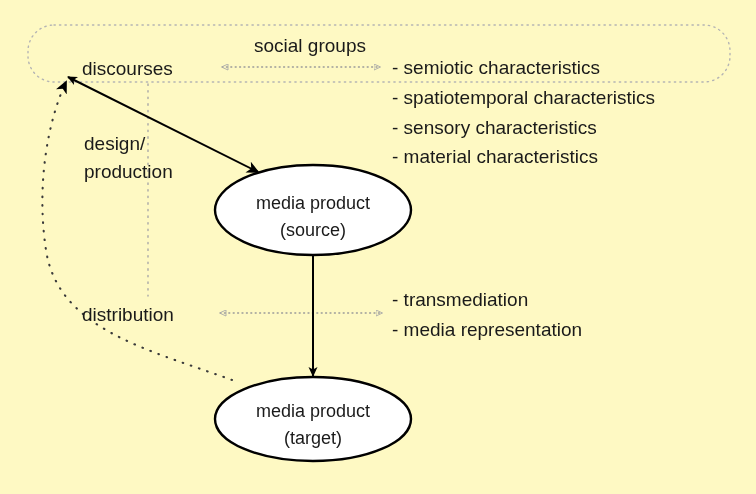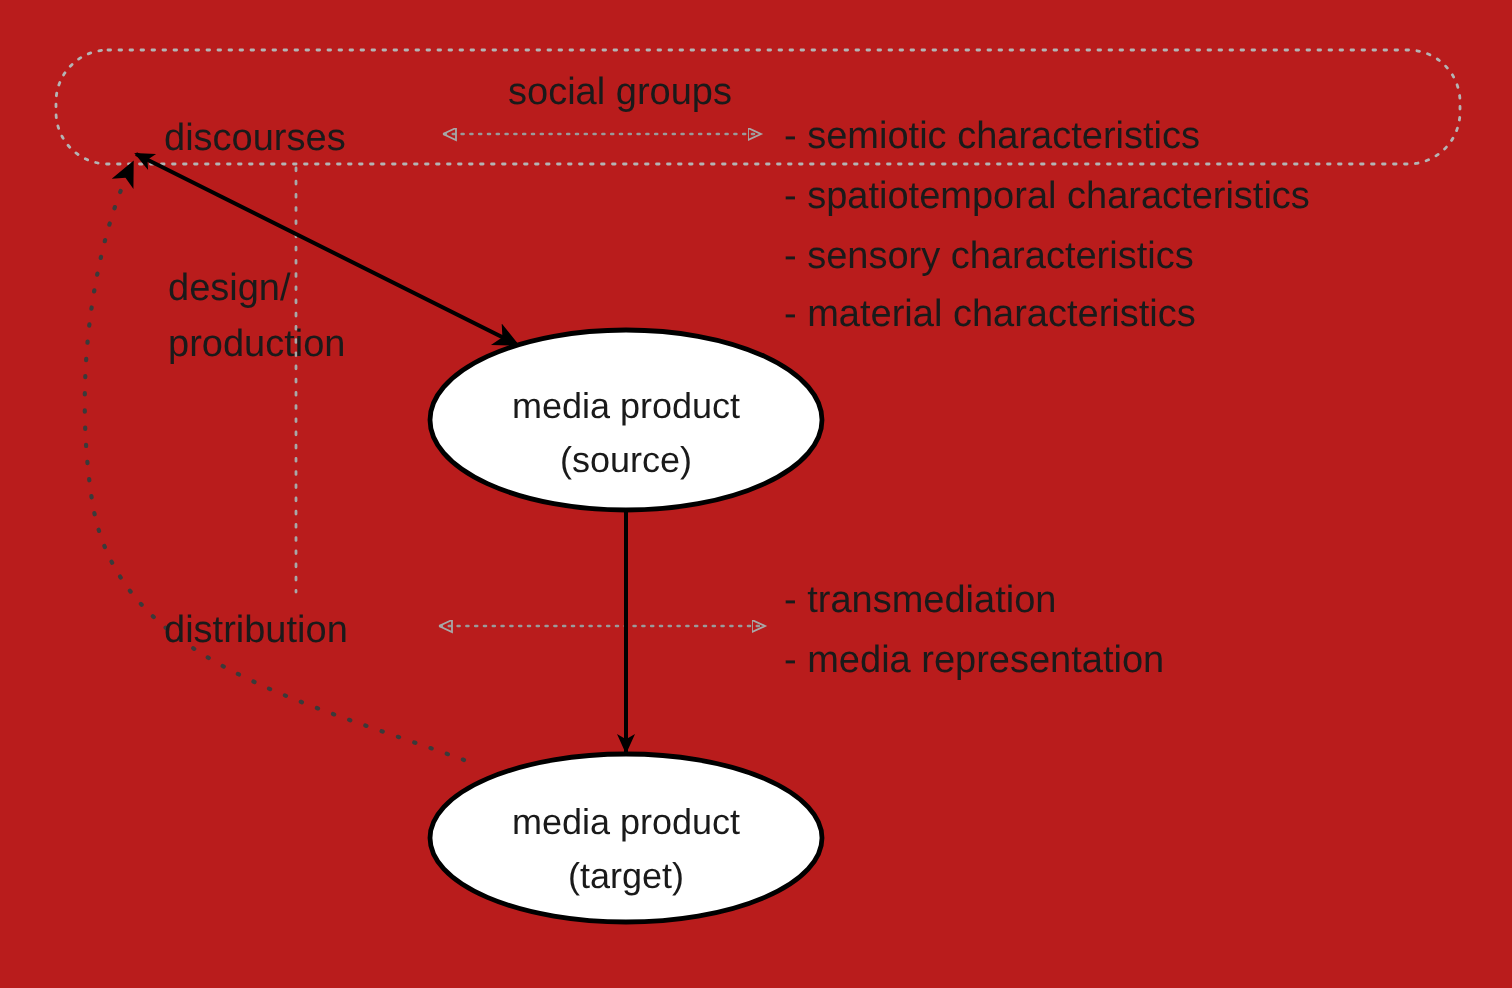--- a/index.html
+++ b/index.html
@@ -7,21 +7,21 @@
     padding: 0;
     background: #ffffff;
   }
   body {
     font-family: "Liberation Sans", sans-serif;
   }
   #canvas {
     position: relative;
     width: 756px;
     height: 494px;
-    background: #b91c1c;
+    background: #fef9c3;
     overflow: hidden;
   }
   #diagram-svg {
     position: absolute;
     left: 0;
     top: 0;
     width: 756px;
     height: 494px;
   }
   .dgm-text {

